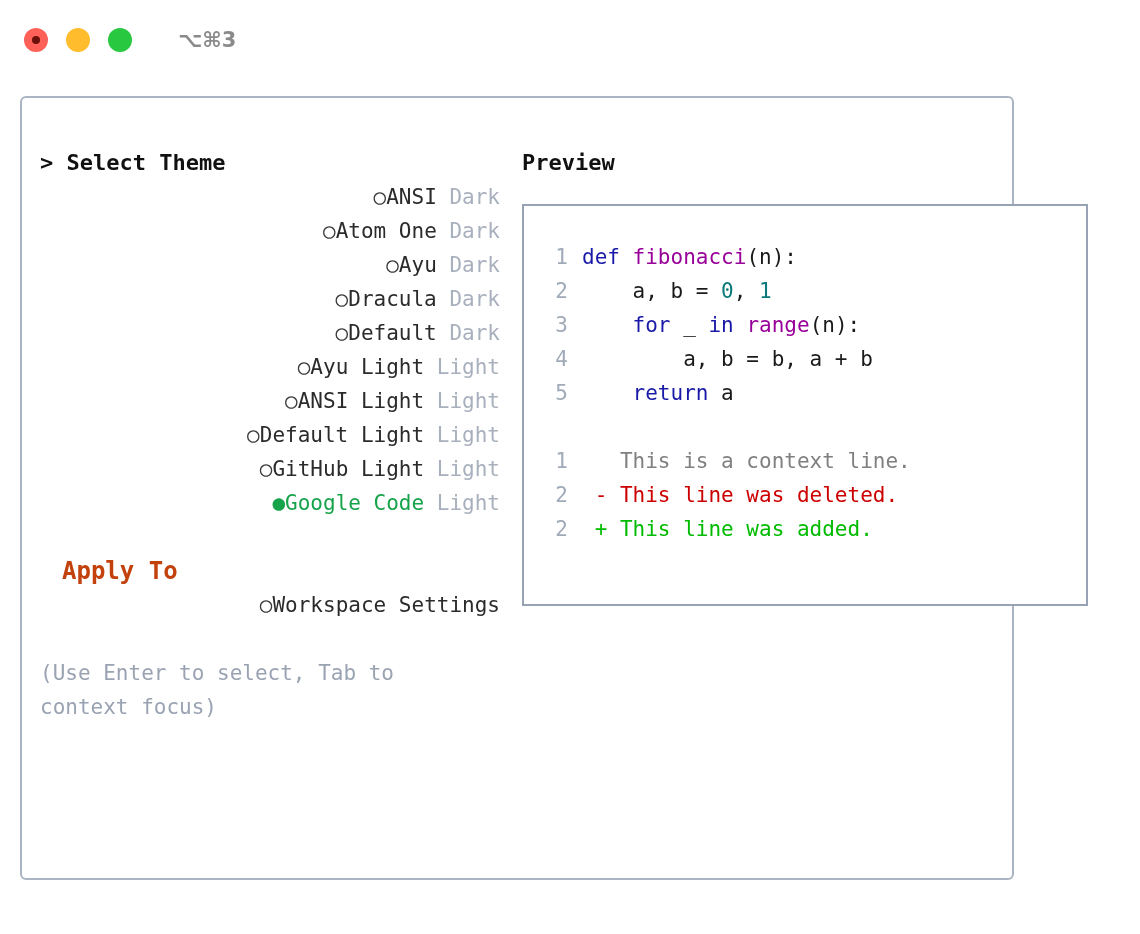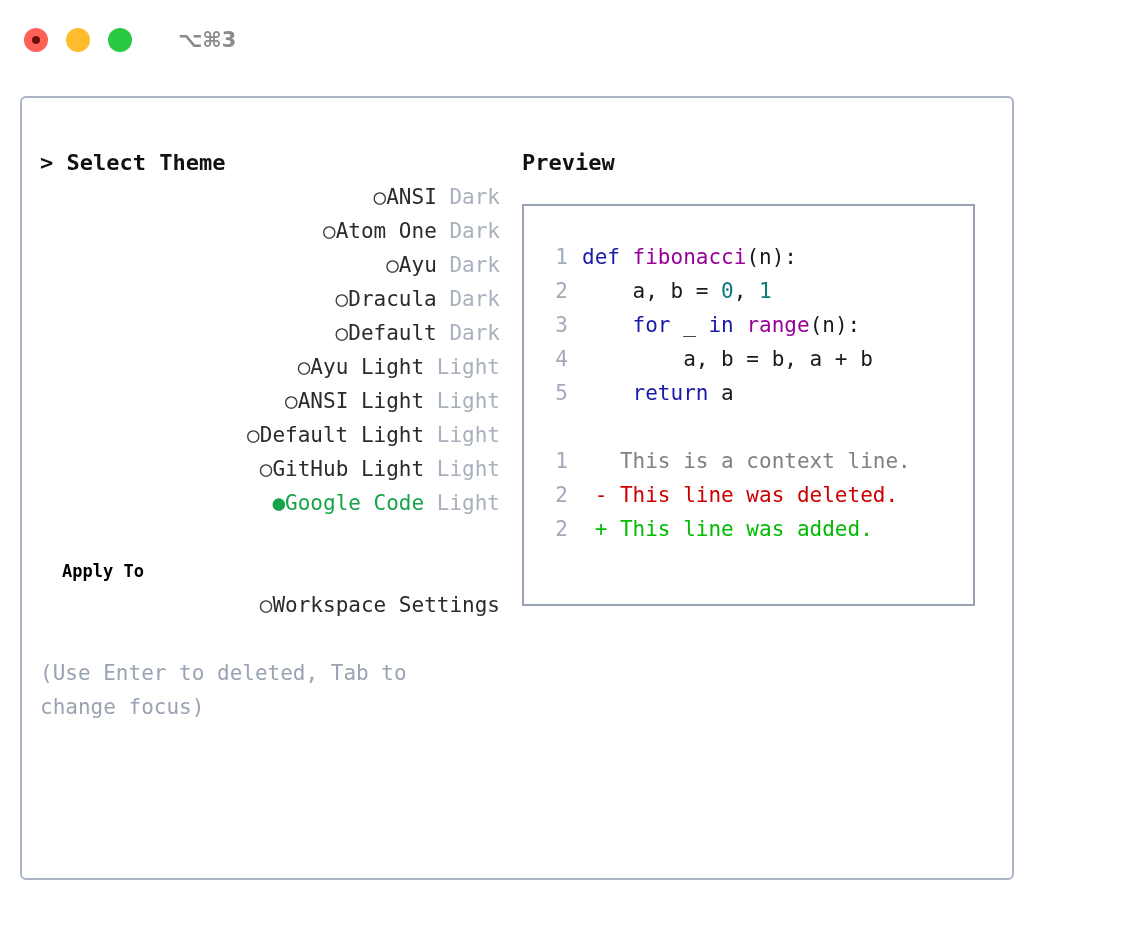--- a/index.html
+++ b/index.html
@@ -109,23 +109,23 @@
     width: 22px;
     color: #3a3a3a;
   }
   .opt.selected .marker { color: #16a34a; }
   .opt.selected .opt-label { color: #16a34a; }
   .opt-label { color: #2b2b2b; }
   .opt-kind {
     color: #a8b0bd;
   }
   .group-title {
-    font-size: 17px;
-    line-height: 34px;
-    color: #000000;
+    font-size: 24px;
+    line-height: 34px;
+    color: #c2410c;
     font-weight: 700;
     white-space: pre;
     padding-left: 22px;
   }
   .spacer-sm { height: 34px; }
   .hint {
     margin-top: 34px;
     font-size: 21px;
     line-height: 34px;
     color: #9aa3b2;
@@ -139,21 +139,21 @@
   }
   .preview-title {
     font-size: 22px;
     font-weight: 700;
     color: #111111;
     line-height: 34px;
     margin-bottom: 24px;
     white-space: pre;
   }
   .code-box {
-    width: 453px;
+    width: 566px;
     height: 402px;
     border: 2px solid #97a3b4;
     background: #ffffff;
     box-sizing: border-box;
     padding: 34px 16px 16px 20px;
   }
   .code-line {
     font-size: 21px;
     line-height: 34px;
     white-space: pre;
@@ -207,21 +207,21 @@
             <div class="opt selected"><span class="marker">●</span><span class="opt-label">Google Code</span><span class="opt-kind"> Light</span></div>
           </div>
 
         <div class="spacer-sm"></div>
 
         <div class="group-title">Apply To</div>
         <div id="apply-list">
             <div class="opt"><span class="marker">○</span><span class="opt-label">Workspace Settings</span></div>
           </div>
 
-        <div class="hint">(Use Enter to deleted, Tab to change focus)</div>
+        <div class="hint">(Use Enter to select, Tab to context focus)</div>
       </div>
 
       <div class="col-right">
         <div class="preview-title">Preview</div>
         <div class="code-box">
           <div id="code-lines">
               <div class="code-line"><span class="ln">1</span><span class="kw">def </span><span class="fn">fibonacci</span><span class="pln">(n):</span></div>
               <div class="code-line"><span class="ln">2</span><span class="pln">    a, b = </span><span class="num">0</span><span class="pln">, </span><span class="num">1</span></div>
               <div class="code-line"><span class="ln">3</span><span class="pln">    </span><span class="kw">for</span><span class="pln"> _ </span><span class="kw">in</span><span class="pln"> </span><span class="fn">range</span><span class="pln">(n):</span></div>
               <div class="code-line"><span class="ln">4</span><span class="pln">        a, b = b, a + b</span></div>

